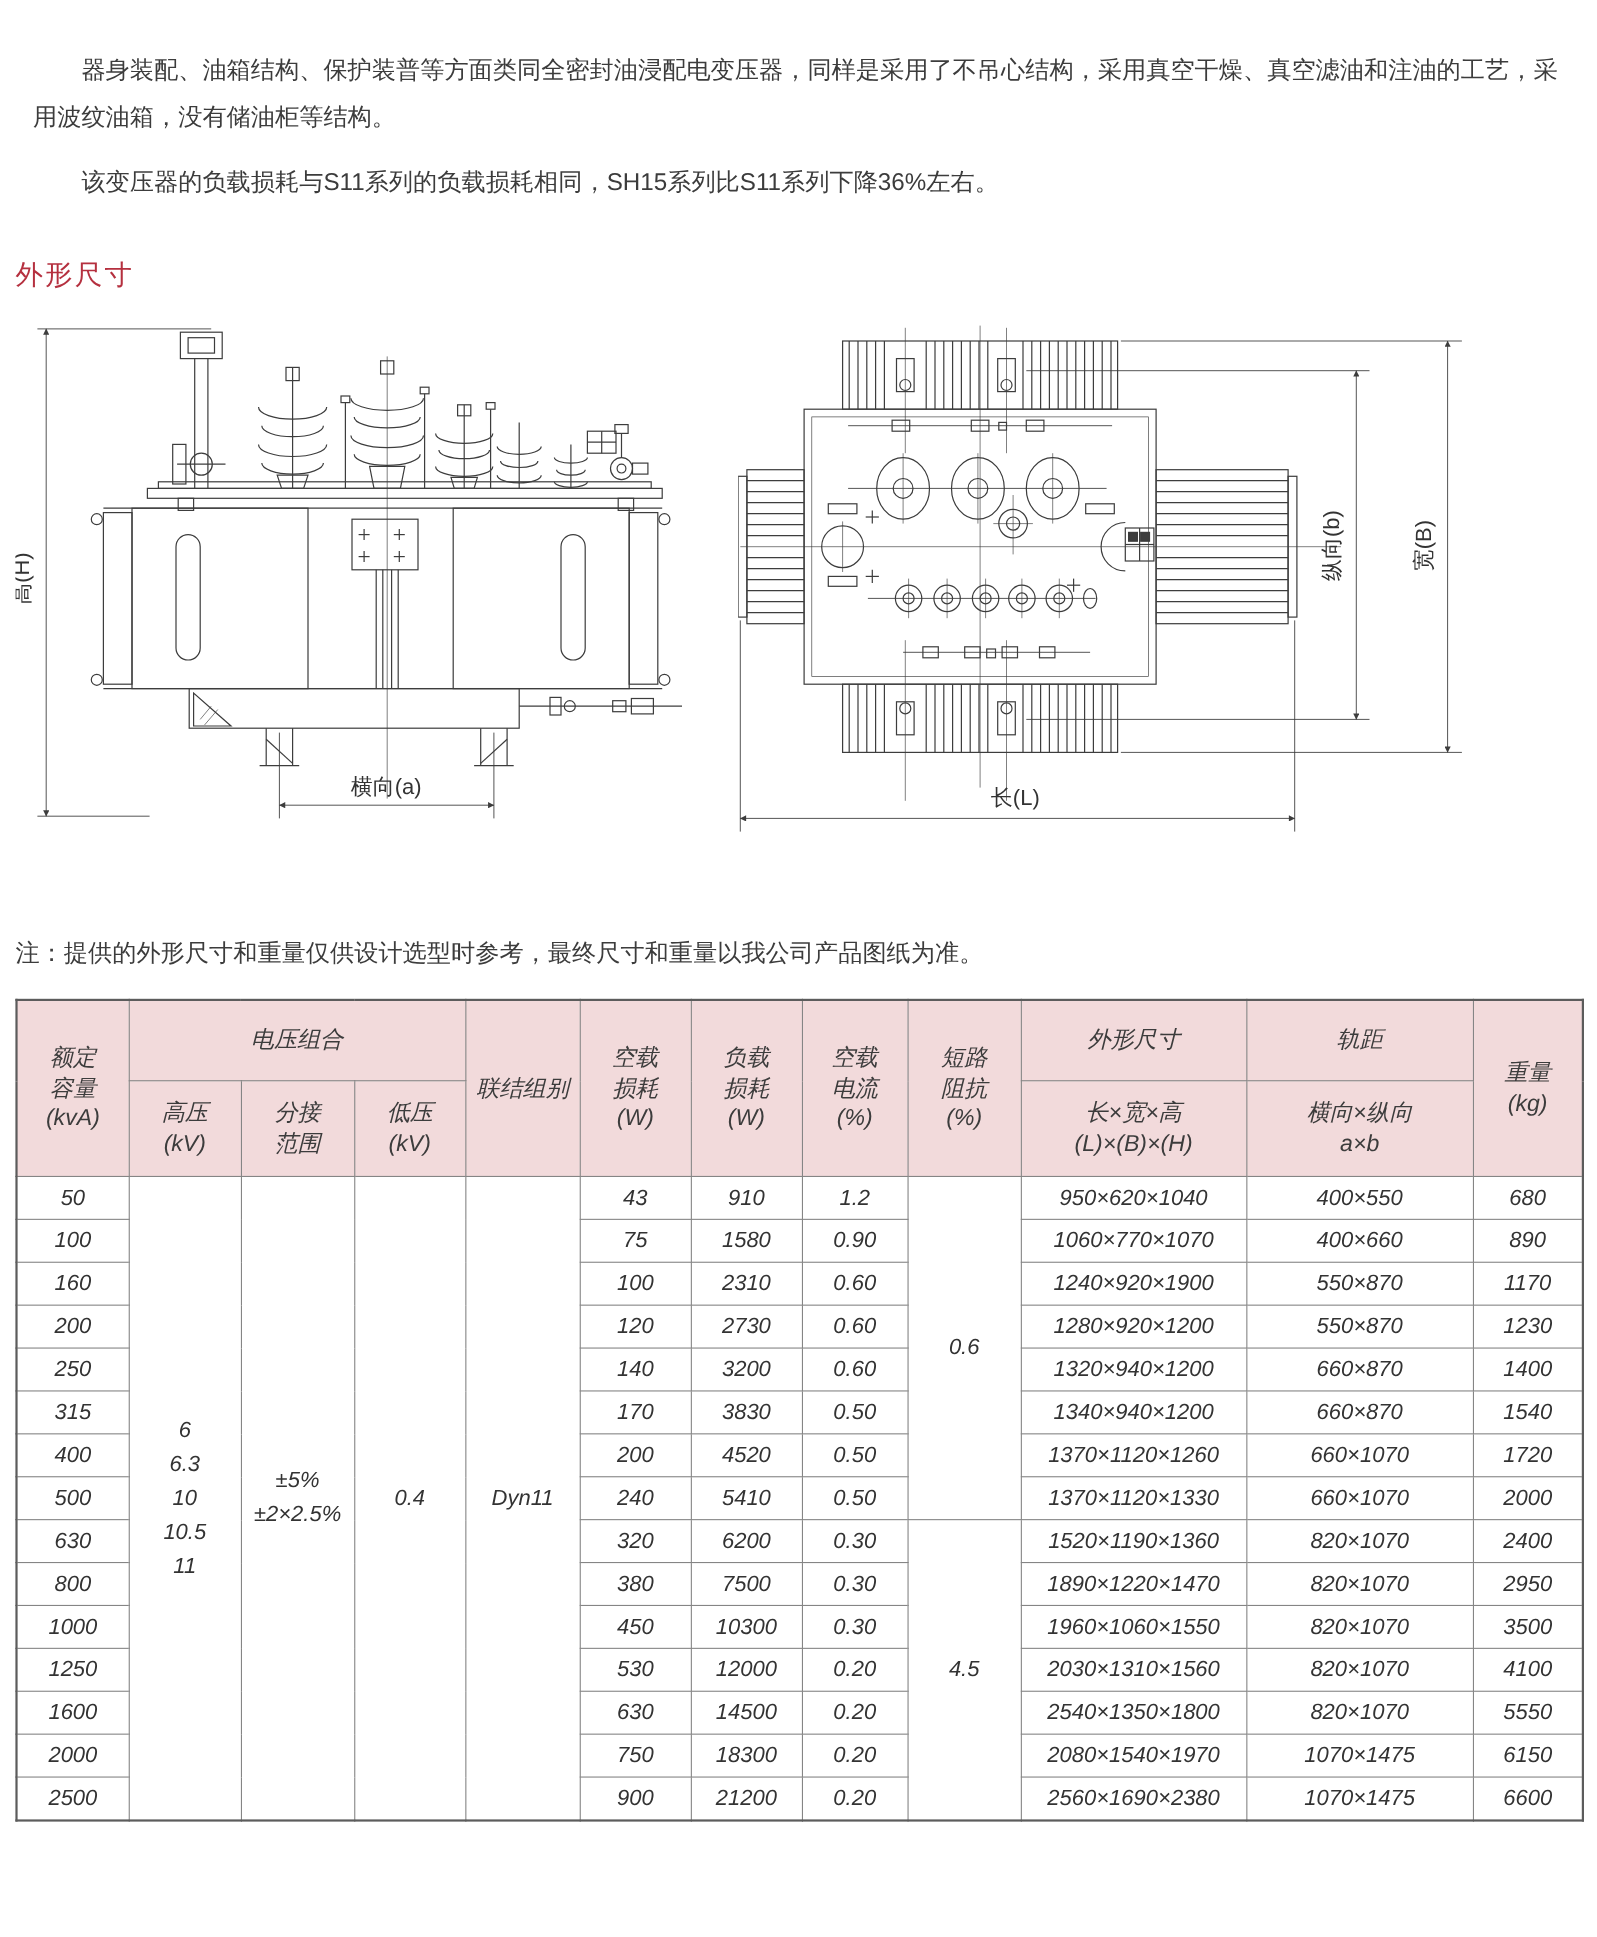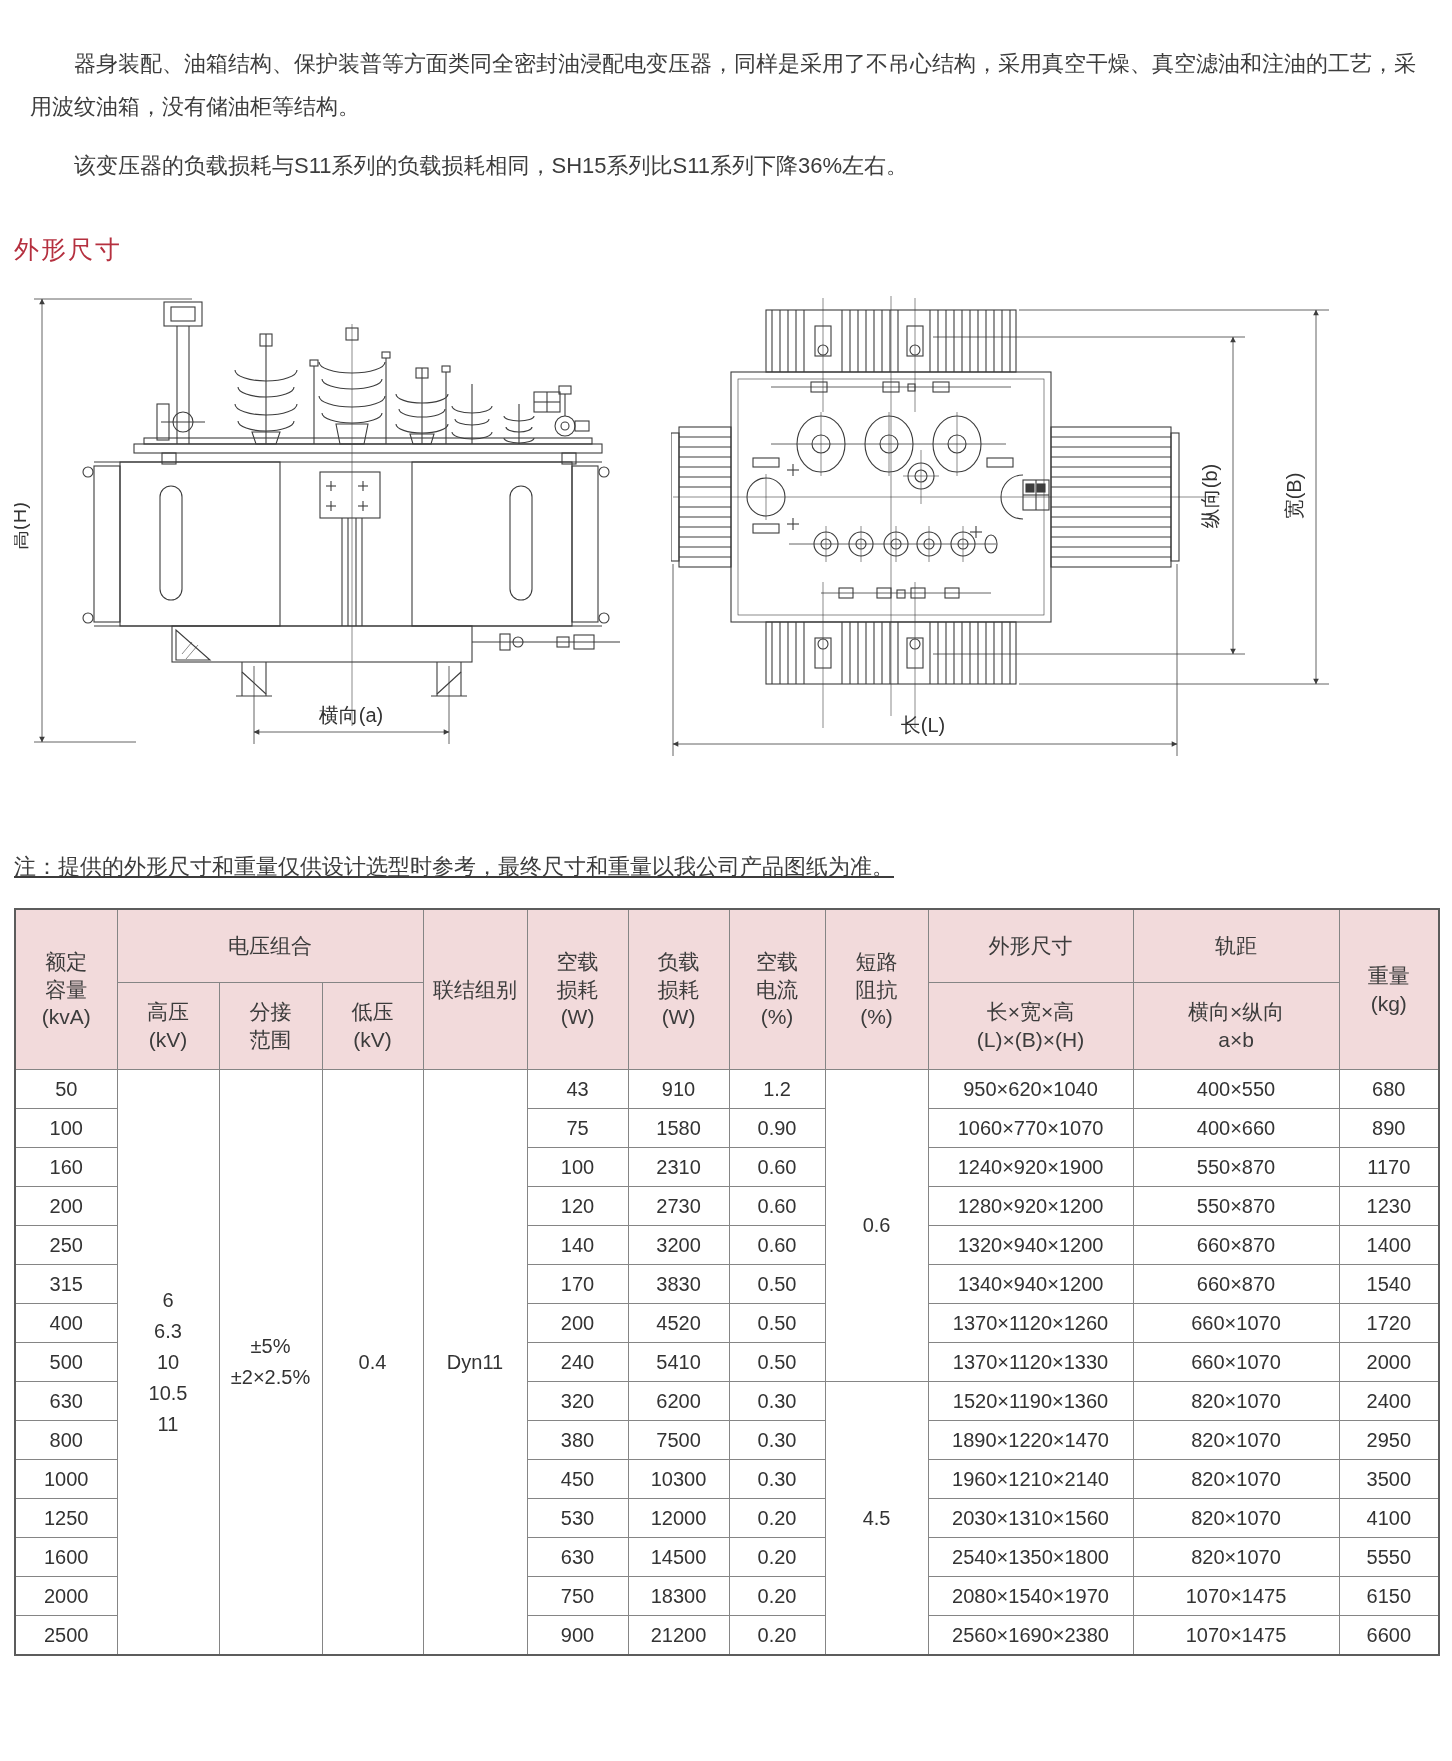--- a/index.html
+++ b/index.html
@@ -12,24 +12,25 @@
   .section-title{
     margin:46px 0 8px 0;font-size:25px;font-weight:normal;
     letter-spacing:2px;color:#b5303f;
   }
   .drawings{display:flex;align-items:flex-start;gap:12px;margin-top:4px;height:562px;}
   svg{display:block;}
   svg .ln{stroke:#3d3d3d;fill:none;stroke-width:1.1;}
   svg .thin{stroke-width:0.6;}
   svg .med{stroke-width:0.8;}
   svg text{font-family:"Liberation Sans",sans-serif;font-size:20px;fill:#333;stroke:none;}
-  .note{margin:16px 0 0 0;font-size:22px;color:#3c3c3c;line-height:30px;text-decoration:underline;}
+  .note{margin:16px 0 0 0;font-size:22px;color:#3c3c3c;line-height:30px;}
   table.spec{
     margin-top:26px;border-collapse:collapse;table-layout:fixed;width:1424px;
     border:2px solid #5c5c5c;
+    font-style:italic;
   }
   table.spec th,table.spec td{
     border:1px solid #858585;text-align:center;vertical-align:middle;
     padding:0 2px;color:#333;
   }
   table.spec th{
     background:#f2dadb;font-weight:normal;font-size:21px;line-height:1.32;
     white-space:pre-line;color:#3c3c3c;
   }
   table.spec td{font-size:20px;white-space:pre-line;}
@@ -520,21 +521,21 @@
         <td>0.30</td>
         <td class="dims">1890×1220×1470</td>
         <td>820×1070</td>
         <td>2950</td>
       </tr>
       <tr>
         <td>1000</td>
         <td>450</td>
         <td>10300</td>
         <td>0.30</td>
-        <td class="dims">1960×1210×2140</td>
+        <td class="dims">1960×1060×1550</td>
         <td>820×1070</td>
         <td>3500</td>
       </tr>
       <tr>
         <td>1250</td>
         <td>530</td>
         <td>12000</td>
         <td>0.20</td>
         <td class="dims">2030×1310×1560</td>
         <td>820×1070</td>

